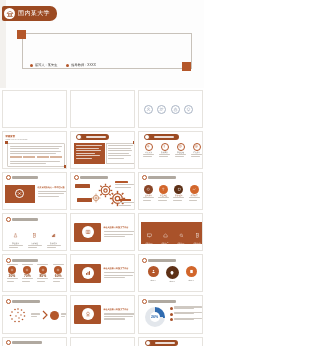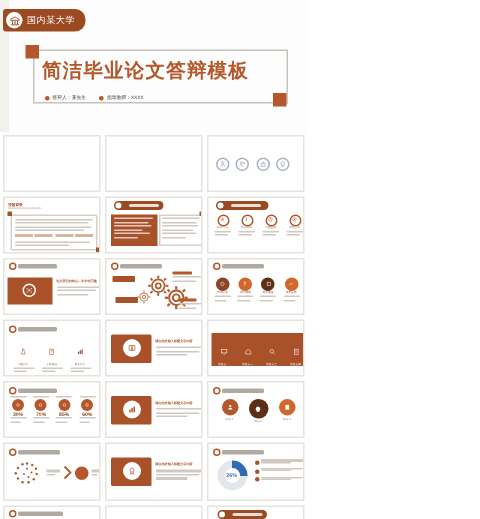--- a/index.html
+++ b/index.html
@@ -118,21 +118,20 @@
           <rect x="2.5" y="12.4" width="11" height="1.3" fill="#9c4a22"></rect>
         </svg>
       </span>
       <span class="badge-txt">国内某大学</span>
     </div>
 
     <div class="title-frame"></div>
     <div class="sq sq-tl"></div>
     <div class="sq sq-br"></div>
 
-    <div class="cover-title">简洁毕业论文答辩模板</div>
 
     <div class="cover-sub">
       <span class="itm">
         <i class="dot-o"></i>
         <span class="t">答辩人：某先生</span>
       </span>
       <span class="itm">
         <i class="dot-o"></i>
         <span class="t">指导教师：XXXX</span>
       </span>

